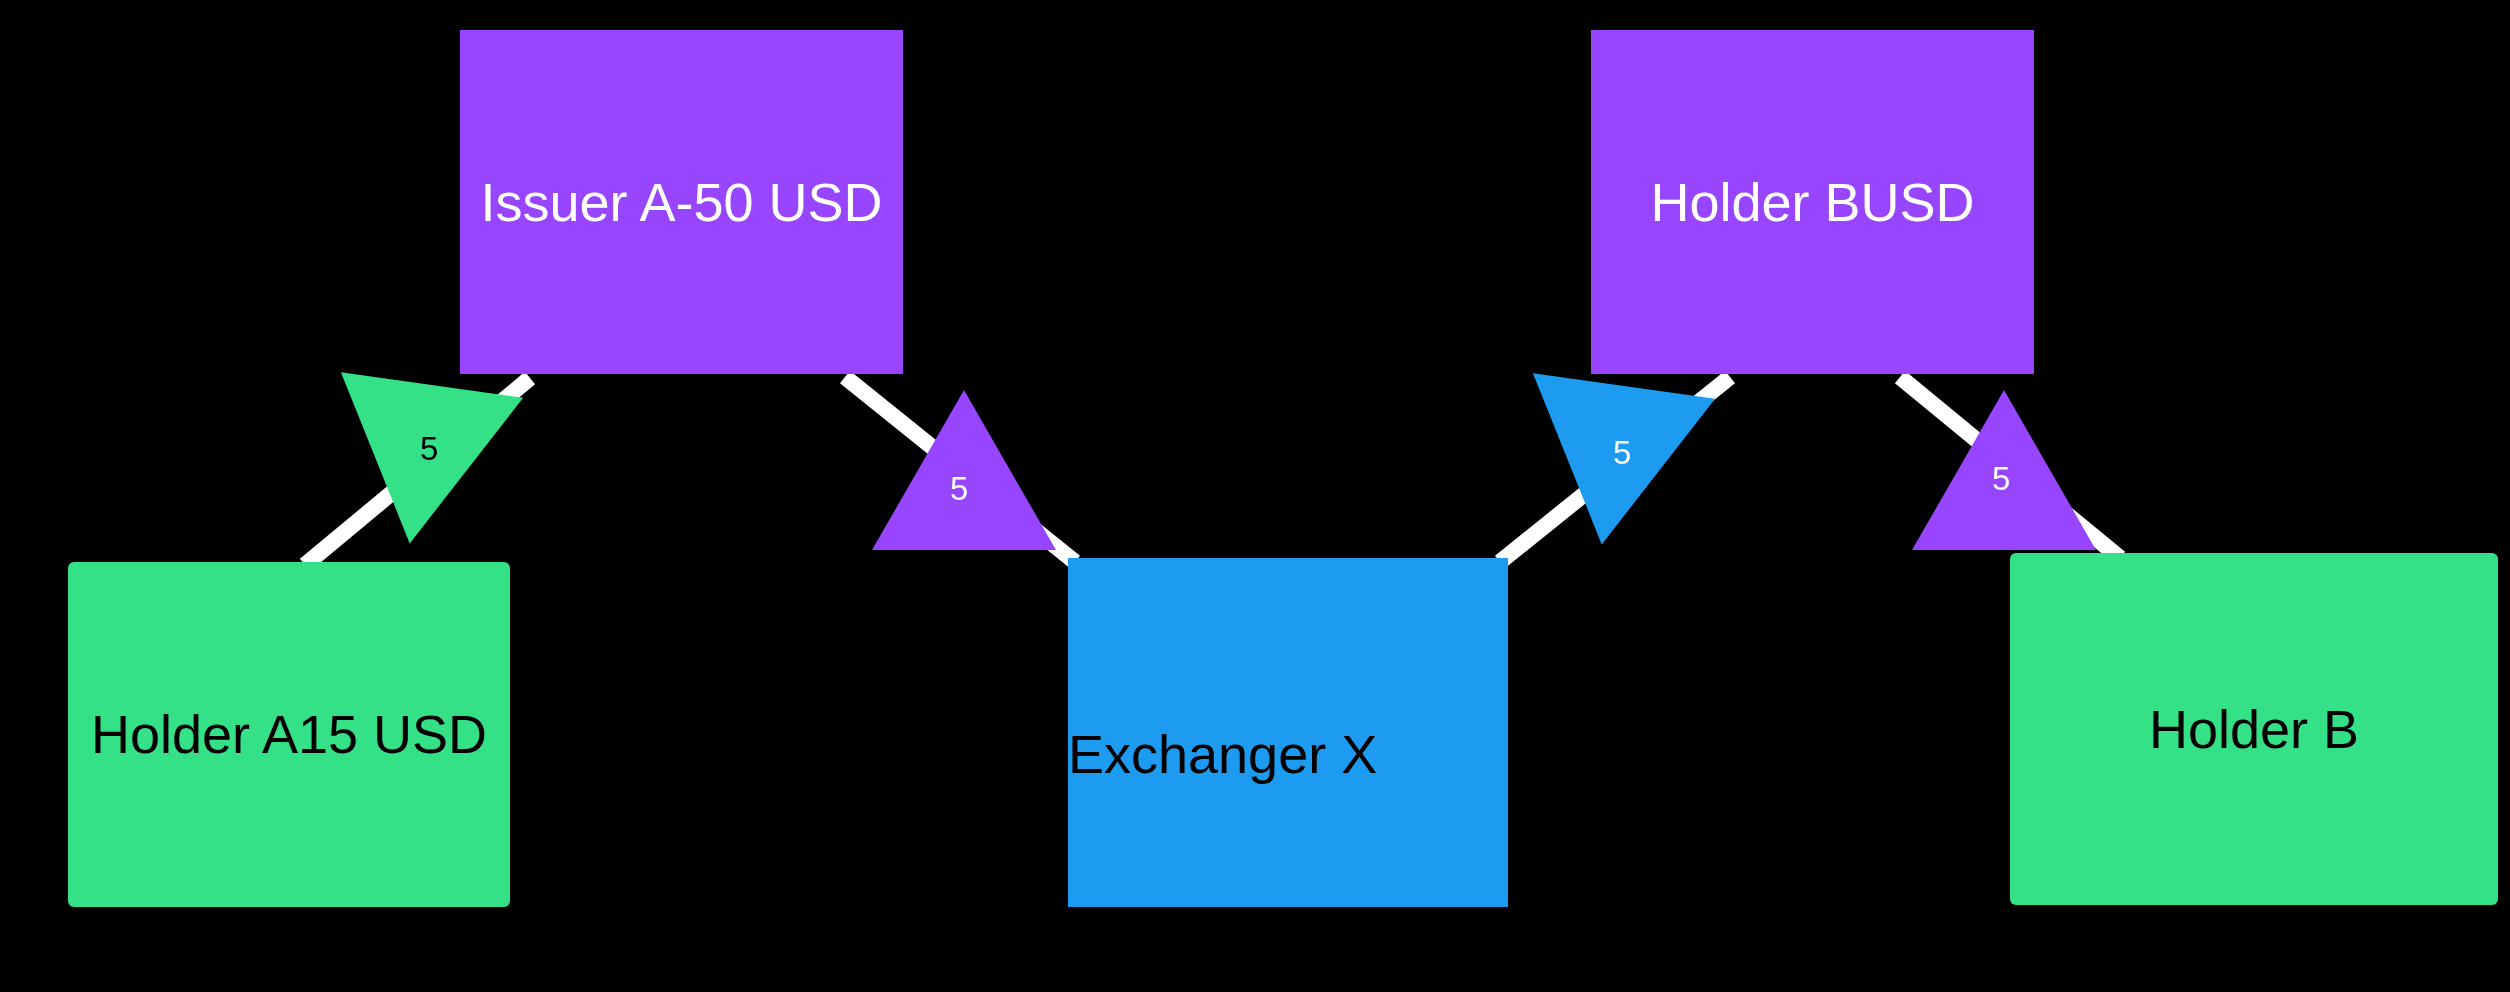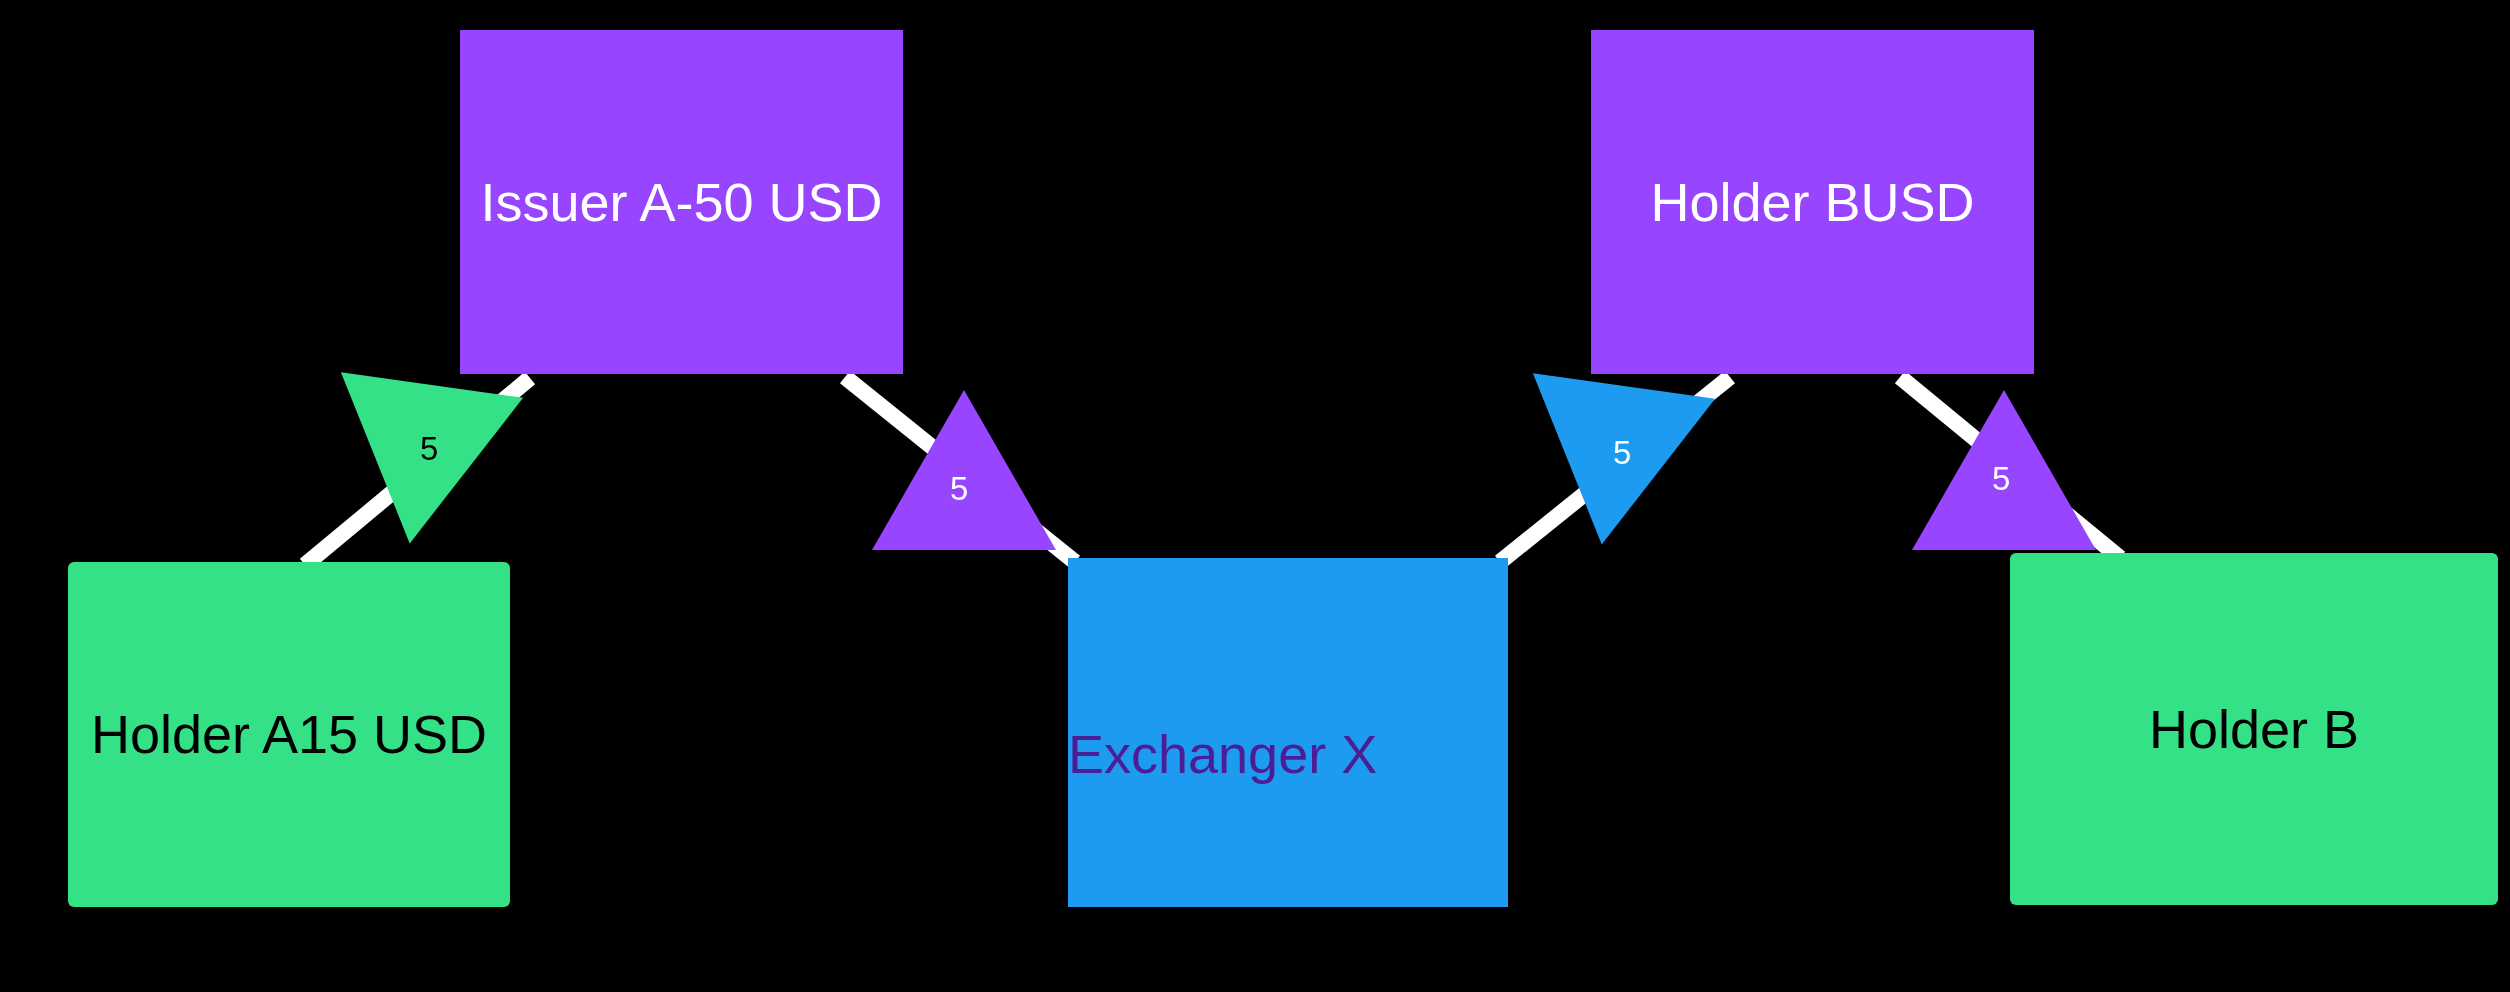--- a/index.html
+++ b/index.html
@@ -48,21 +48,21 @@
   }
   .node-holder {
     background: #34E187;
     color: #000000;
     font-size: 54px;
     font-weight: 400;
     border-radius: 6px;
   }
   .node-exchanger {
     background: #1D9BF0;
-    color: #4c1d95;
+    color: #000000;
     font-size: 54px;
     font-weight: 400;
     justify-content: flex-start;
     padding-top: 44px;
     box-sizing: border-box;
   }
 
   
   #node-issuer-a  { left: 460px;  top: 30px;  width: 443px; height: 344px; }
   #node-issuer-b  { left: 1591px; top: 30px;  width: 443px; height: 344px; }

